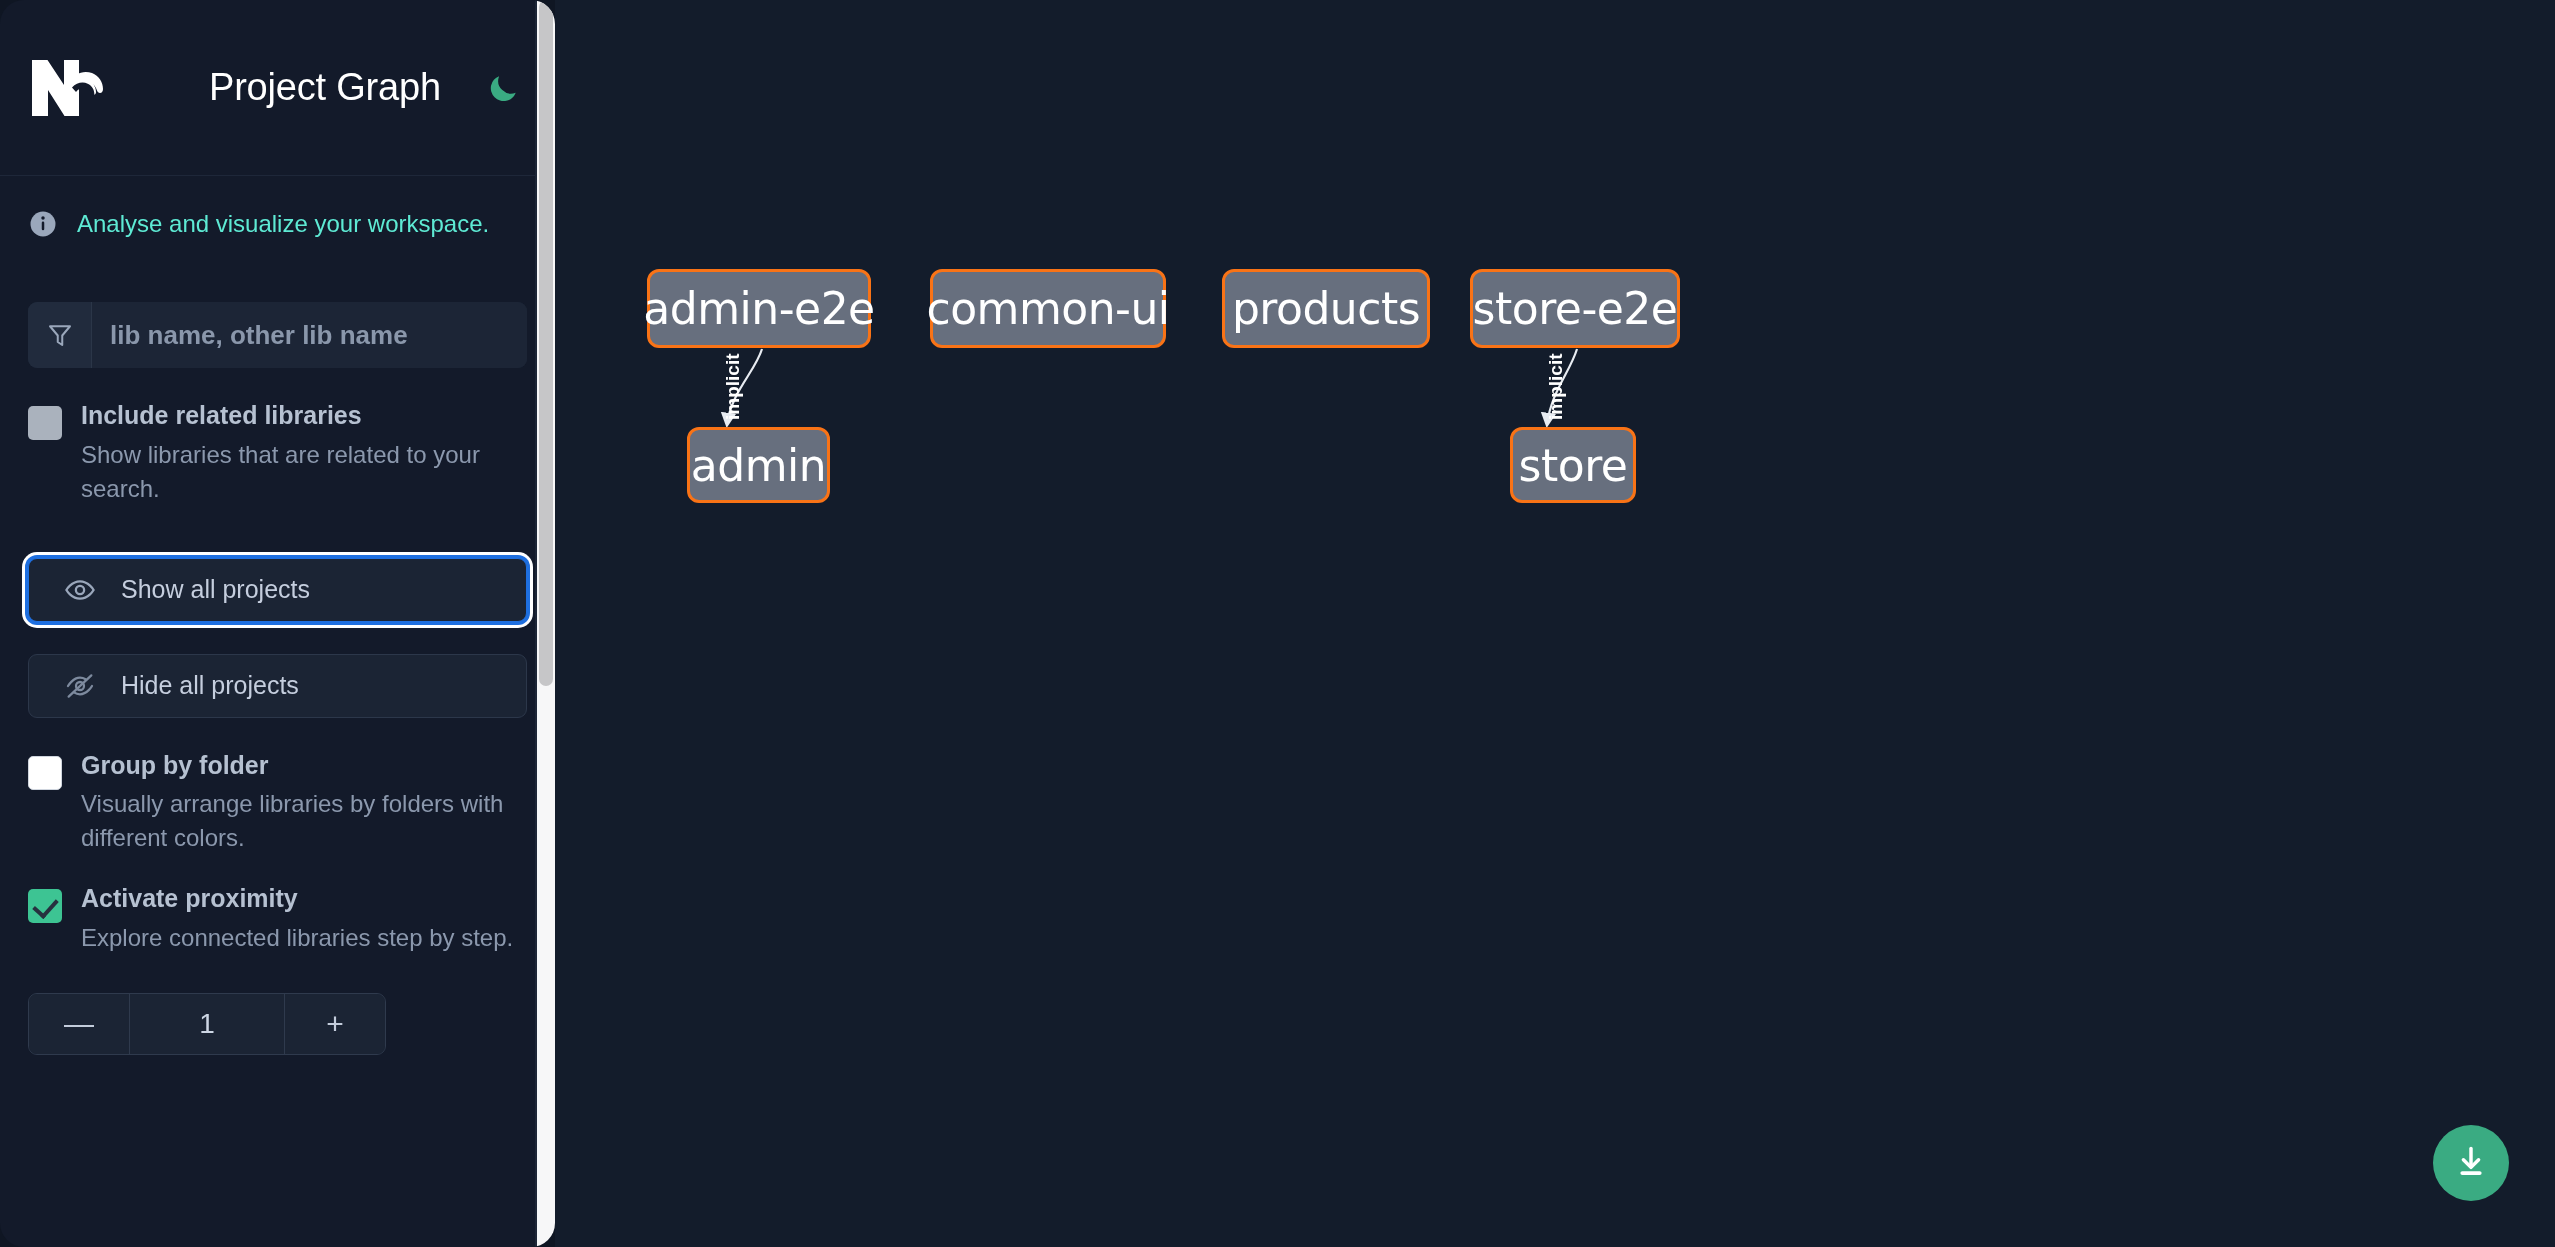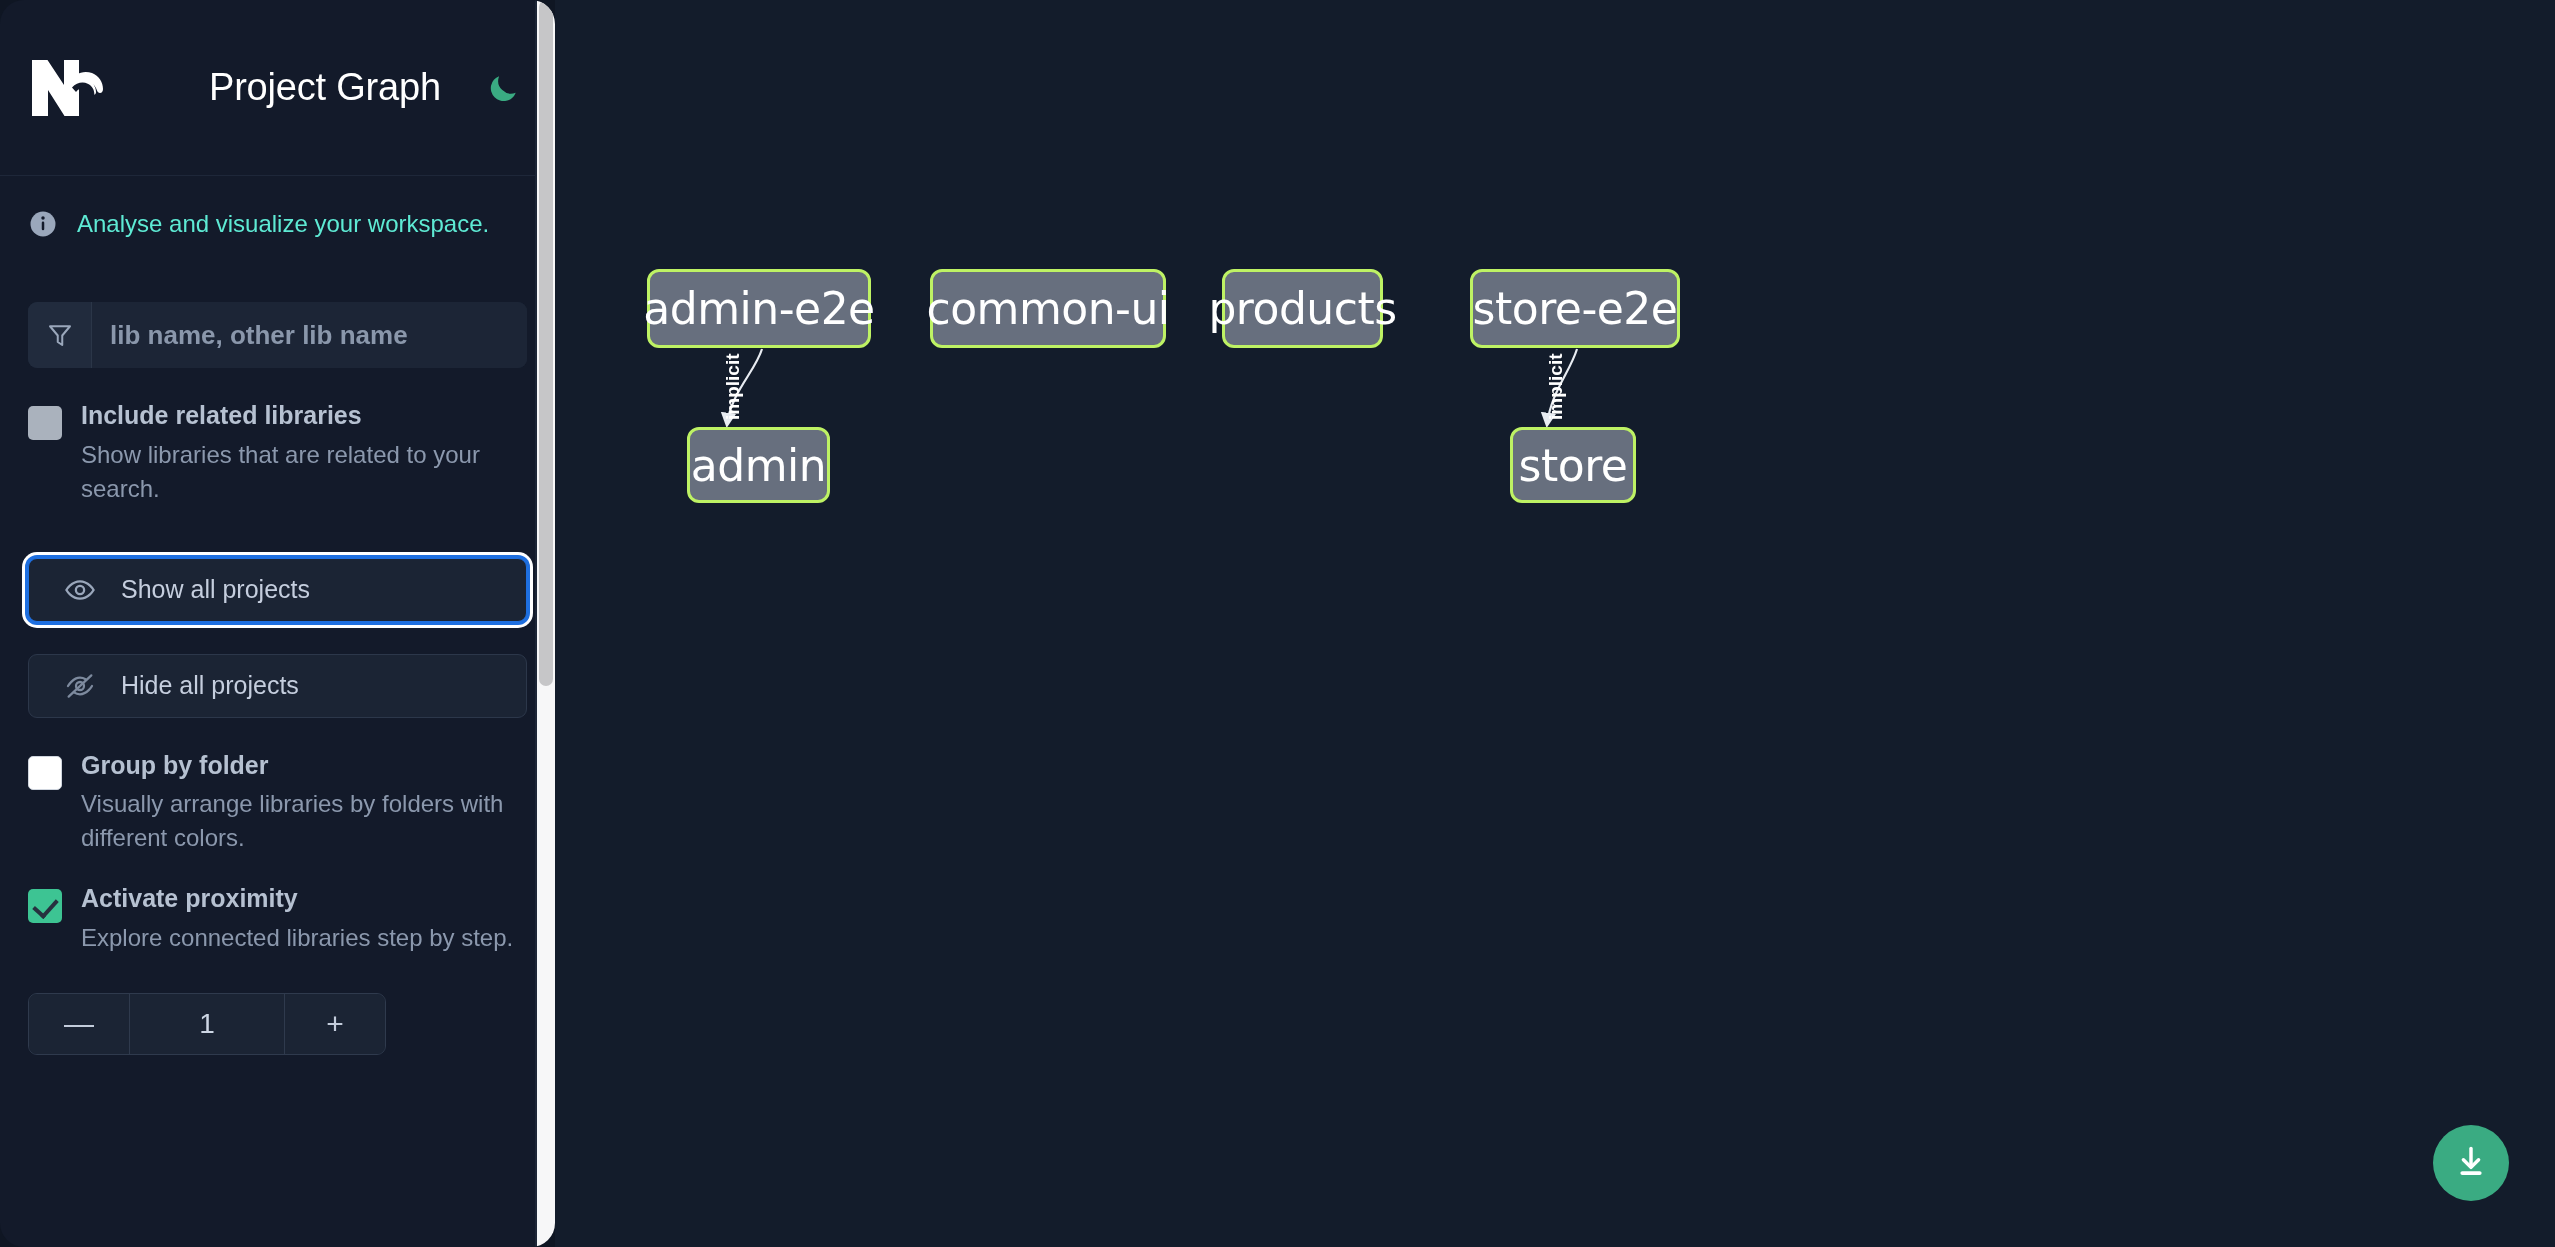--- a/index.html
+++ b/index.html
@@ -165,21 +165,21 @@
     position: relative; flex: 1; height: 1247px;
     background: #131c2b;
     overflow: hidden;
   }
   #graph-svg { position: absolute; inset: 0; width: 100%; height: 100%; }
 
   .node {
     position: absolute;
     display: flex; align-items: center; justify-content: center;
     background: #676f7e;
-    border: 3px solid #bef264;
+    border: 3px solid #f97316;
     border-radius: 12px;
     color: #ffffff;
     font-size: 44px;
     font-family: "DejaVu Sans", sans-serif;
     letter-spacing: -0.5px;
     cursor: pointer;
     white-space: nowrap;
   }
 
   .edge-label {
@@ -321,21 +321,21 @@
       <path d="M 207 349 C 200 372 176 392 172 425" fill="none" stroke="#e8ecf2" stroke-width="2.2" marker-end="url(#arrow)"></path>
       <path d="M 1022 349 C 1015 372 996 392 992 425" fill="none" stroke="#e8ecf2" stroke-width="2.2" marker-end="url(#arrow)"></path>
     </svg>
 
     <div class="node" style="left:92px; top:269px; width:224px; height:79px;">
       <span>admin-e2e</span>
     </div>
     <div class="node" style="left:375px; top:269px; width:236px; height:79px;">
       <span>common-ui</span>
     </div>
-    <div class="node" style="left:667px; top:269px; width:161px; height:79px;">
+    <div class="node" style="left:667px; top:269px; width:208px; height:79px;">
       <span>products</span>
     </div>
     <div class="node" style="left:915px; top:269px; width:210px; height:79px;">
       <span>store-e2e</span>
     </div>
     <div class="node" style="left:132px; top:427px; width:143px; height:76px;">
       <span>admin</span>
     </div>
     <div class="node" style="left:955px; top:427px; width:126px; height:76px;">
       <span>store</span>

